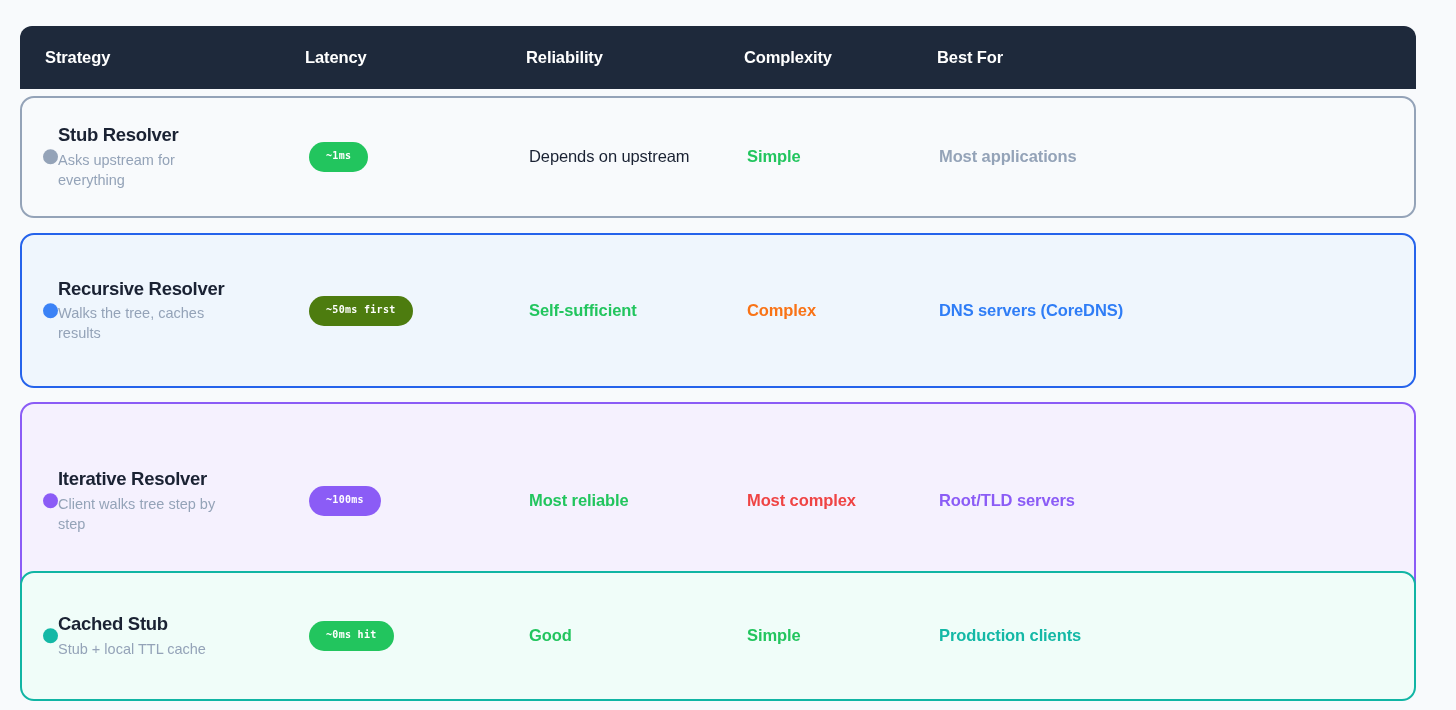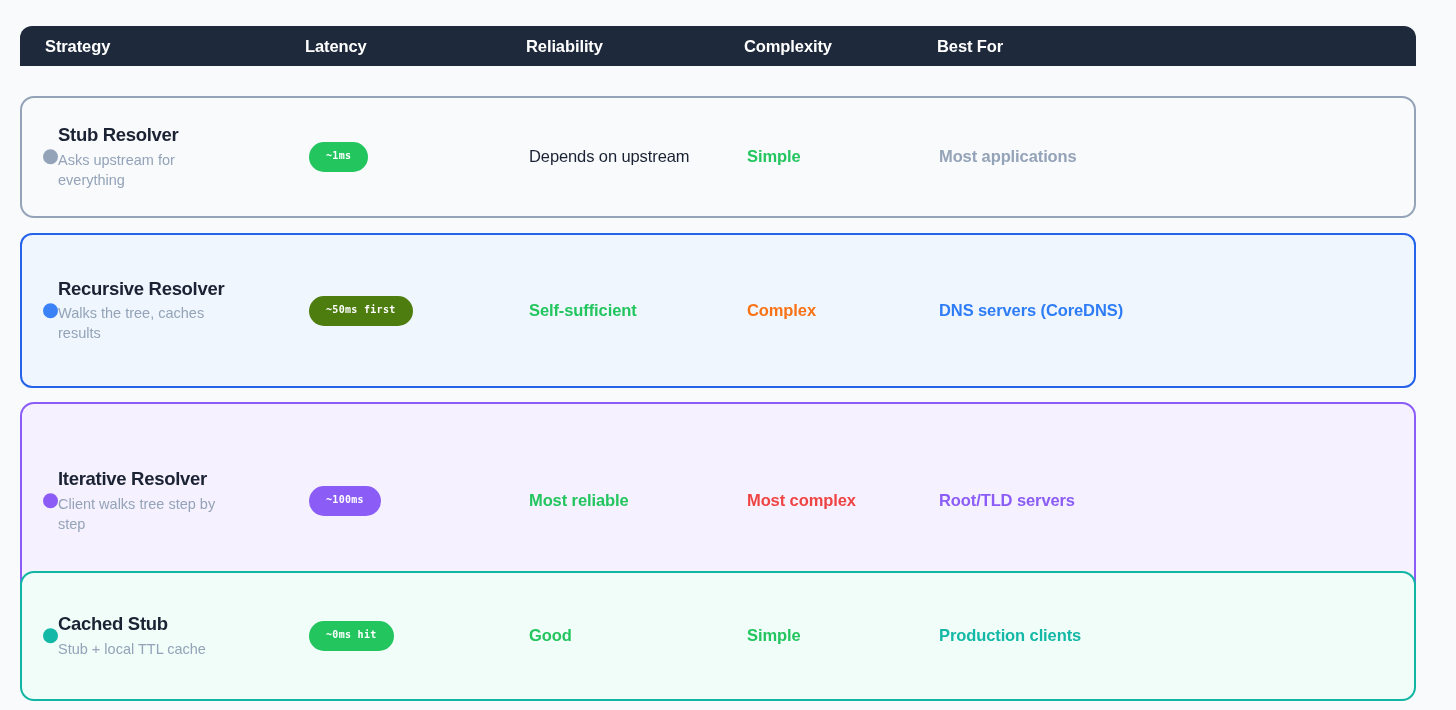--- a/index.html
+++ b/index.html
@@ -20,21 +20,21 @@
     height: 710px;
     padding: 0;
   }
 
   
   .thead {
     position: absolute;
     left: 20px;
     top: 26px;
     width: 1396px;
-    height: 40px;
+    height: 63px;
     background: #1e293b;
     border-radius: 12px 12px 0 0;
     display: flex;
     align-items: center;
   }
   .th {
     color: #ffffff;
     font-size: 16.5px;
     font-weight: bold;
     letter-spacing: -0.1px;
@@ -147,21 +147,21 @@
       </span>
     </div>
     <div class="cell cell-latency">
       <span class="pill" style="background: rgb(34, 197, 94);">~1ms</span>
     </div>
     <div class="cell cell-reliability val" style="color: rgb(26, 34, 51); font-weight: normal;">Depends on upstream</div>
     <div class="cell cell-complexity val bold" style="color: rgb(34, 197, 94);">Simple</div>
     <div class="cell cell-bestfor val bold" style="color: rgb(148, 163, 184);">Most applications</div>
   </div>
 
-  <div class="row" id="row-1" style="background: rgb(239, 246, 253); border-color: rgb(37, 99, 235); border-radius: 12px;">
+  <div class="row" id="row-1" style="background: rgb(239, 246, 253); border-color: rgb(37, 99, 235);">
     <div class="cell cell-strategy">
       <span class="dot" style="background: rgb(59, 130, 246);"></span>
       <span class="strat-text">
         <span class="strat-name">Recursive Resolver</span>
         <span class="strat-sub">Walks the tree, caches results</span>
       </span>
     </div>
     <div class="cell cell-latency">
       <span class="pill" style="background: #4d7c0f;">~50ms first</span>
     </div>

